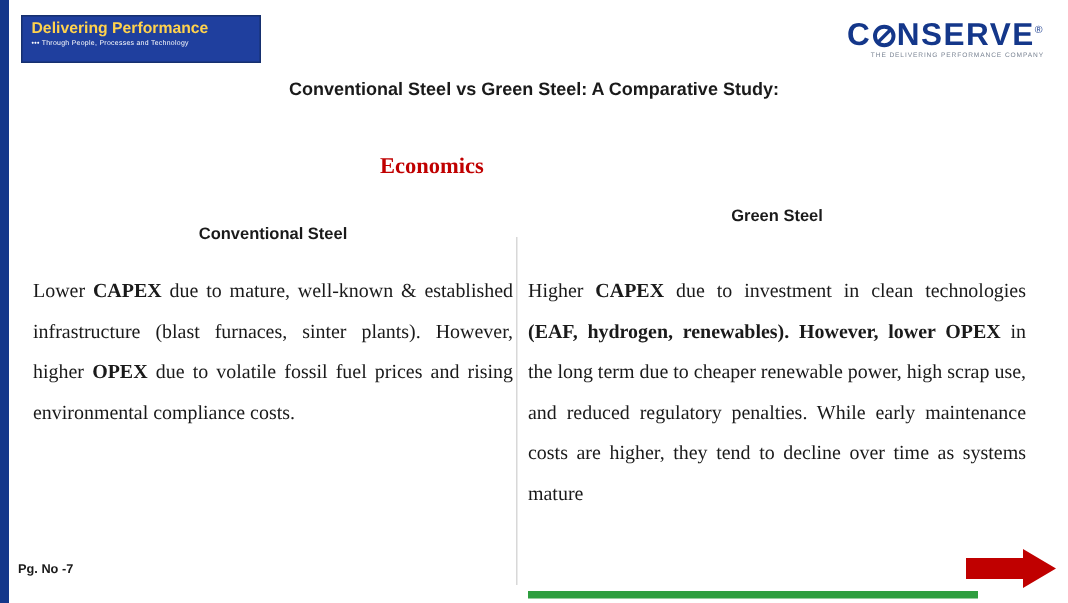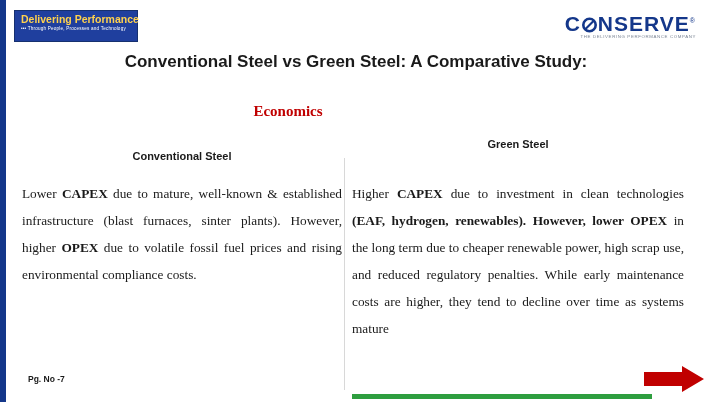--- a/index.html
+++ b/index.html
@@ -25,21 +25,21 @@
     top: 0;
     width: 6px;
     height: 402px;
     background: #14378a;
   }
   
   .banner {
     position: absolute;
     left: 14px;
     top: 10px;
-    width: 124px;
+    width: 160px;
     height: 32px;
     background: #1f3f9e;
     border: 1px solid #16306f;
     box-sizing: border-box;
     padding: 2px 4px 0 6px;
   }
   .banner-title {
     color: #ffd24d;
     font-size: 10.5px;
     font-weight: bold;
@@ -86,21 +86,21 @@
     white-space: nowrap;
     margin-top: -2px;
   }
   
   .slide-title {
     position: absolute;
     left: 0;
     top: 52px;
     width: 712px;
     text-align: center;
-    font-size: 17px;
+    font-size: 12px;
     font-weight: bold;
     color: #1a1a1a;
   }
   .section-title {
     position: absolute;
     left: 0;
     top: 103px;
     width: 576px;
     text-align: center;
     font-size: 15px;
@@ -140,21 +140,21 @@
     position: absolute;
     left: 344px;
     top: 158px;
     width: 1px;
     height: 232px;
     background: #d8d8d8;
   }
   
   .page-no {
     position: absolute;
-    left: 28px;
+    left: 12px;
     bottom: 18px;
     font-size: 8.5px;
     font-weight: bold;
     color: #1a1a1a;
   }
   
   .green-bar {
     position: absolute;
     left: 352px;
     bottom: 3px;

